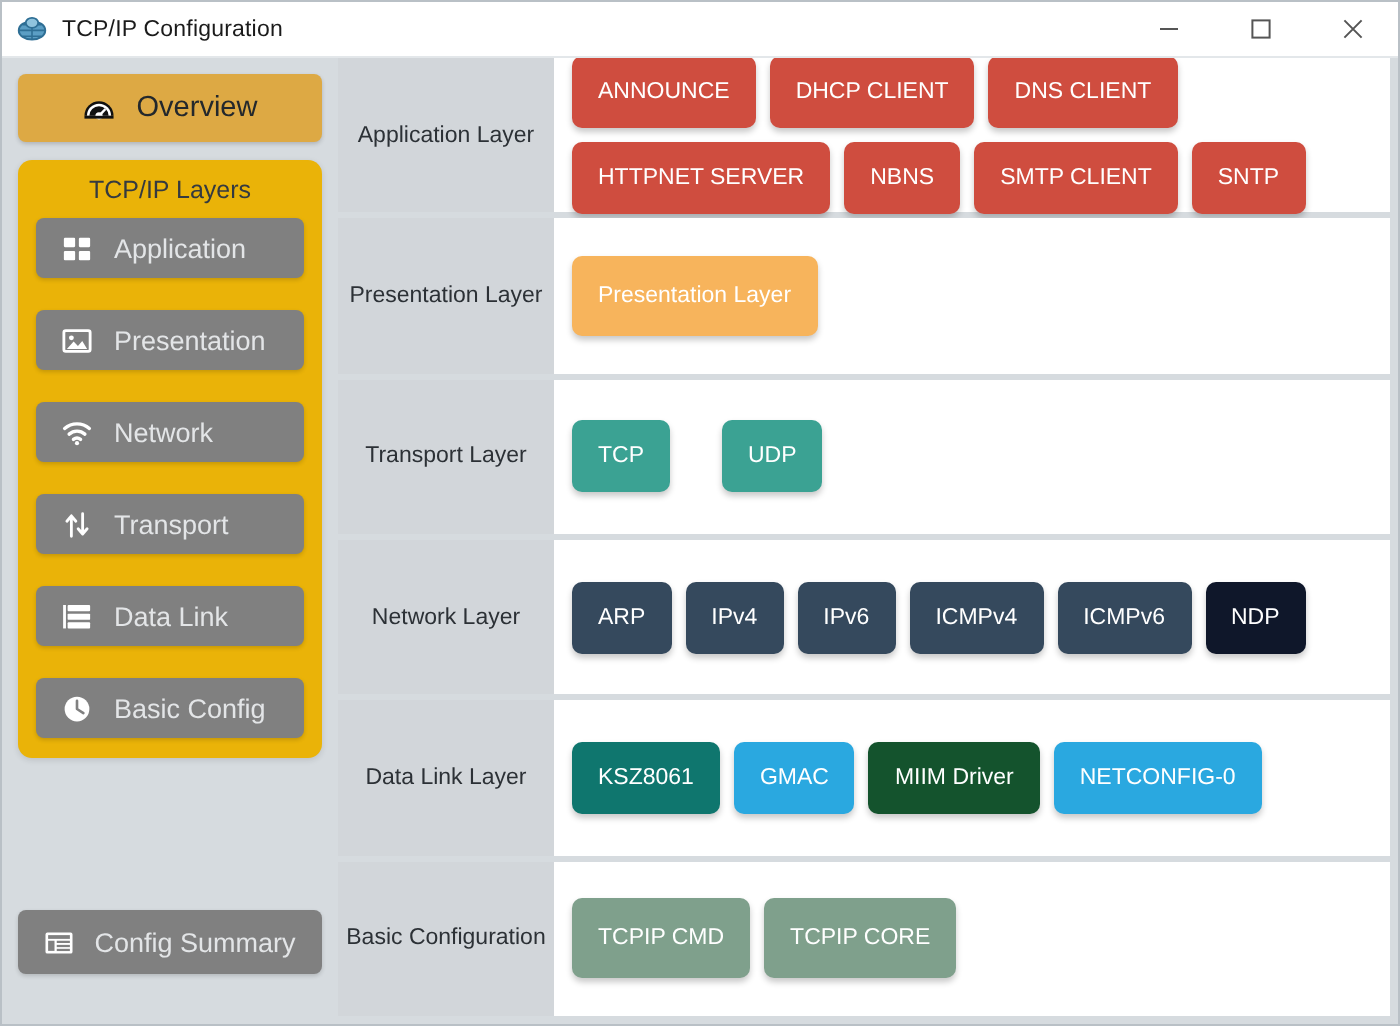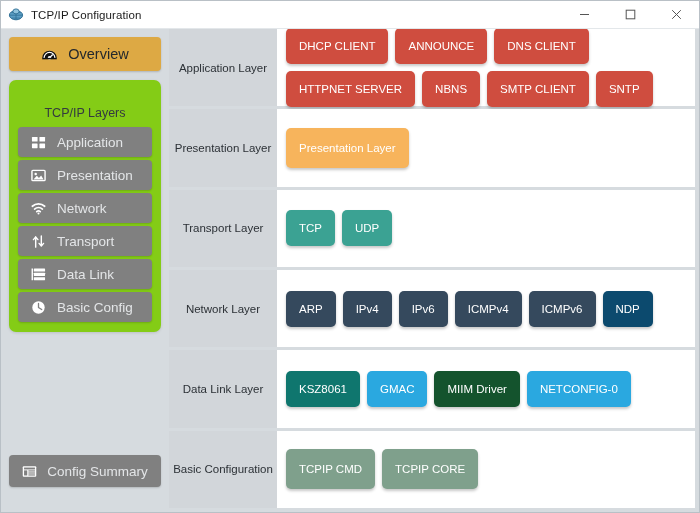--- a/index.html
+++ b/index.html
@@ -95,41 +95,41 @@
     cursor: default;
     flex: 0 0 auto;
   }
   .overview-btn .lbl {
     font-size: 14.5px;
     color: #23282c;
   }
 
   .layers-card {
     margin-top: 9px;
-    background: #84cc16;
+    background: #eab308;
     border-radius: 7px;
-    padding: 24px 9px 10px 9px;
+    padding: 6px 9px 10px 9px;
     box-shadow: 0 1px 3px rgba(0,0,0,0.12);
     flex: 0 0 auto;
   }
   .layers-card-title {
     text-align: center;
     font-size: 12.5px;
     color: #343a40;
     padding: 2px 0 7px 0;
   }
   .layer-btn {
     height: 30px;
     border-radius: 4px;
     background: #808080;
     display: flex;
     align-items: center;
     padding-left: 13px;
     gap: 11px;
-    margin-bottom: 3px;
+    margin-bottom: 16px;
     box-shadow: 0 1px 2px rgba(0,0,0,0.16);
     cursor: default;
   }
   .layer-btn:last-child { margin-bottom: 0; }
   .layer-btn .lbl {
     font-size: 13.5px;
     color: #e3e5e7;
   }
   .layer-ico {
     width: 15px;
@@ -335,51 +335,51 @@
           <rect x="6.8" y="11.1" width="7" height="1.2" fill="#808080"></rect>
         </svg>
         <span class="lbl">Config Summary</span>
       </div>
     </div>
 
     <div class="main">
         <div class="layer-row">
           <div class="row-label">Application Layer</div>
           <div class="row-content">
+            <div class="tile" style="background: rgb(207, 77, 63);">ANNOUNCE</div>
             <div class="tile" style="background: rgb(207, 77, 63);">DHCP CLIENT</div>
-            <div class="tile" style="background: rgb(207, 77, 63);">ANNOUNCE</div>
             <div class="tile" style="background: rgb(207, 77, 63);">DNS CLIENT</div>
             <div class="tile" style="background: rgb(207, 77, 63);">HTTPNET SERVER</div>
             <div class="tile" style="background: rgb(207, 77, 63);">NBNS</div>
             <div class="tile" style="background: rgb(207, 77, 63);">SMTP CLIENT</div>
             <div class="tile" style="background: rgb(207, 77, 63);">SNTP</div>
           </div>
         </div>
         <div class="layer-row">
           <div class="row-label">Presentation Layer</div>
           <div class="row-content">
             <div class="tile tall" style="background: rgb(247, 180, 92);">Presentation Layer</div>
           </div>
         </div>
         <div class="layer-row">
           <div class="row-label">Transport Layer</div>
           <div class="row-content">
             <div class="tile" style="background: rgb(59, 162, 147);">TCP</div>
-            <div class="tile" style="background: rgb(59, 162, 147);">UDP</div>
+            <div class="tile" style="background: rgb(59, 162, 147); margin-left: 19px;">UDP</div>
           </div>
         </div>
         <div class="layer-row">
           <div class="row-label">Network Layer</div>
           <div class="row-content">
             <div class="tile" style="background: rgb(53, 73, 93);">ARP</div>
             <div class="tile" style="background: rgb(53, 73, 93);">IPv4</div>
             <div class="tile" style="background: rgb(53, 73, 93);">IPv6</div>
             <div class="tile" style="background: rgb(53, 73, 93);">ICMPv4</div>
             <div class="tile" style="background: rgb(53, 73, 93);">ICMPv6</div>
-            <div class="tile" style="background: #0c4a6e;">NDP</div>
+            <div class="tile" style="background: #0f172a;">NDP</div>
           </div>
         </div>
         <div class="layer-row">
           <div class="row-label">Data Link Layer</div>
           <div class="row-content">
             <div class="tile" style="background: #0f766e;">KSZ8061</div>
             <div class="tile" style="background: rgb(42, 168, 224);">GMAC</div>
             <div class="tile" style="background: #14532d;">MIIM Driver</div>
             <div class="tile" style="background: rgb(42, 168, 224);">NETCONFIG-0</div>
           </div>

